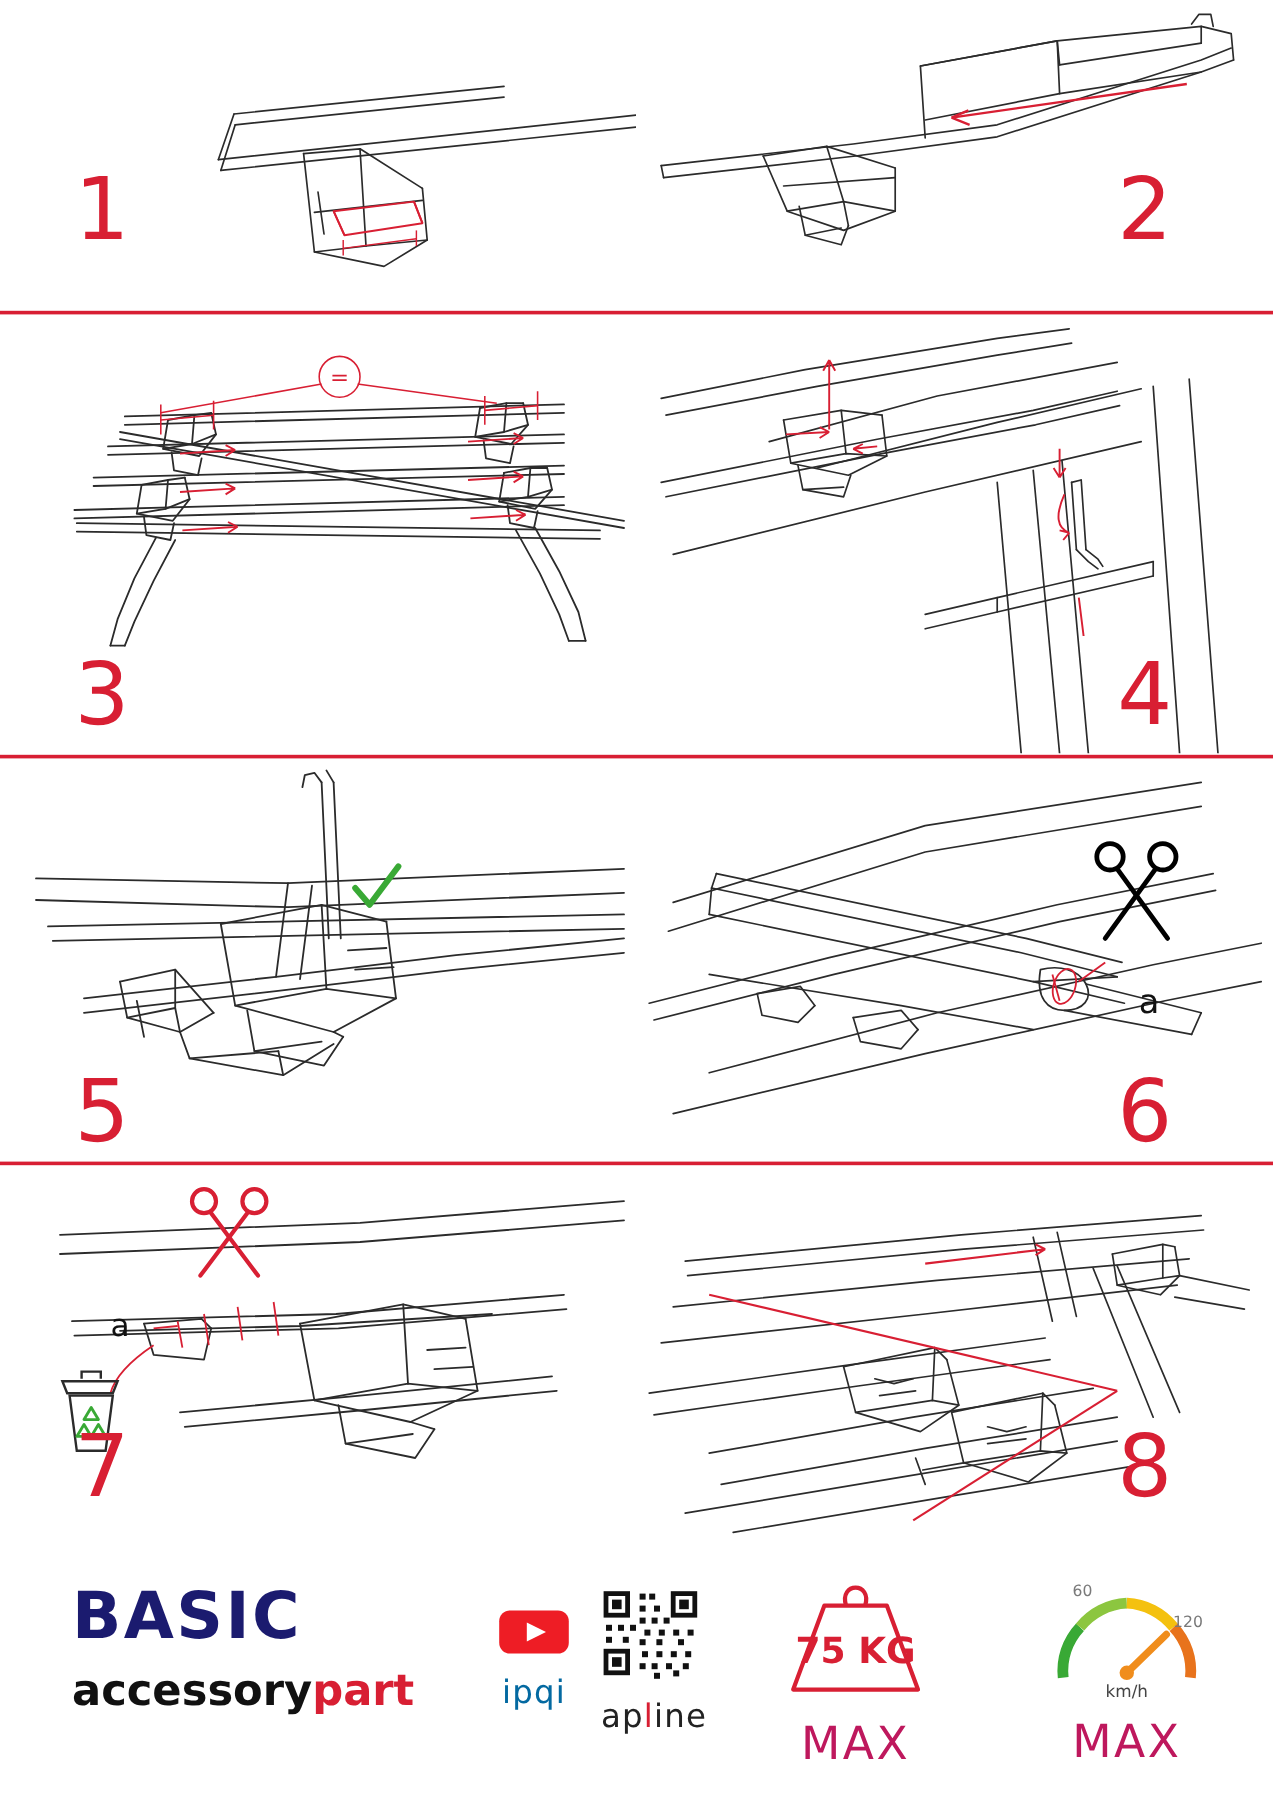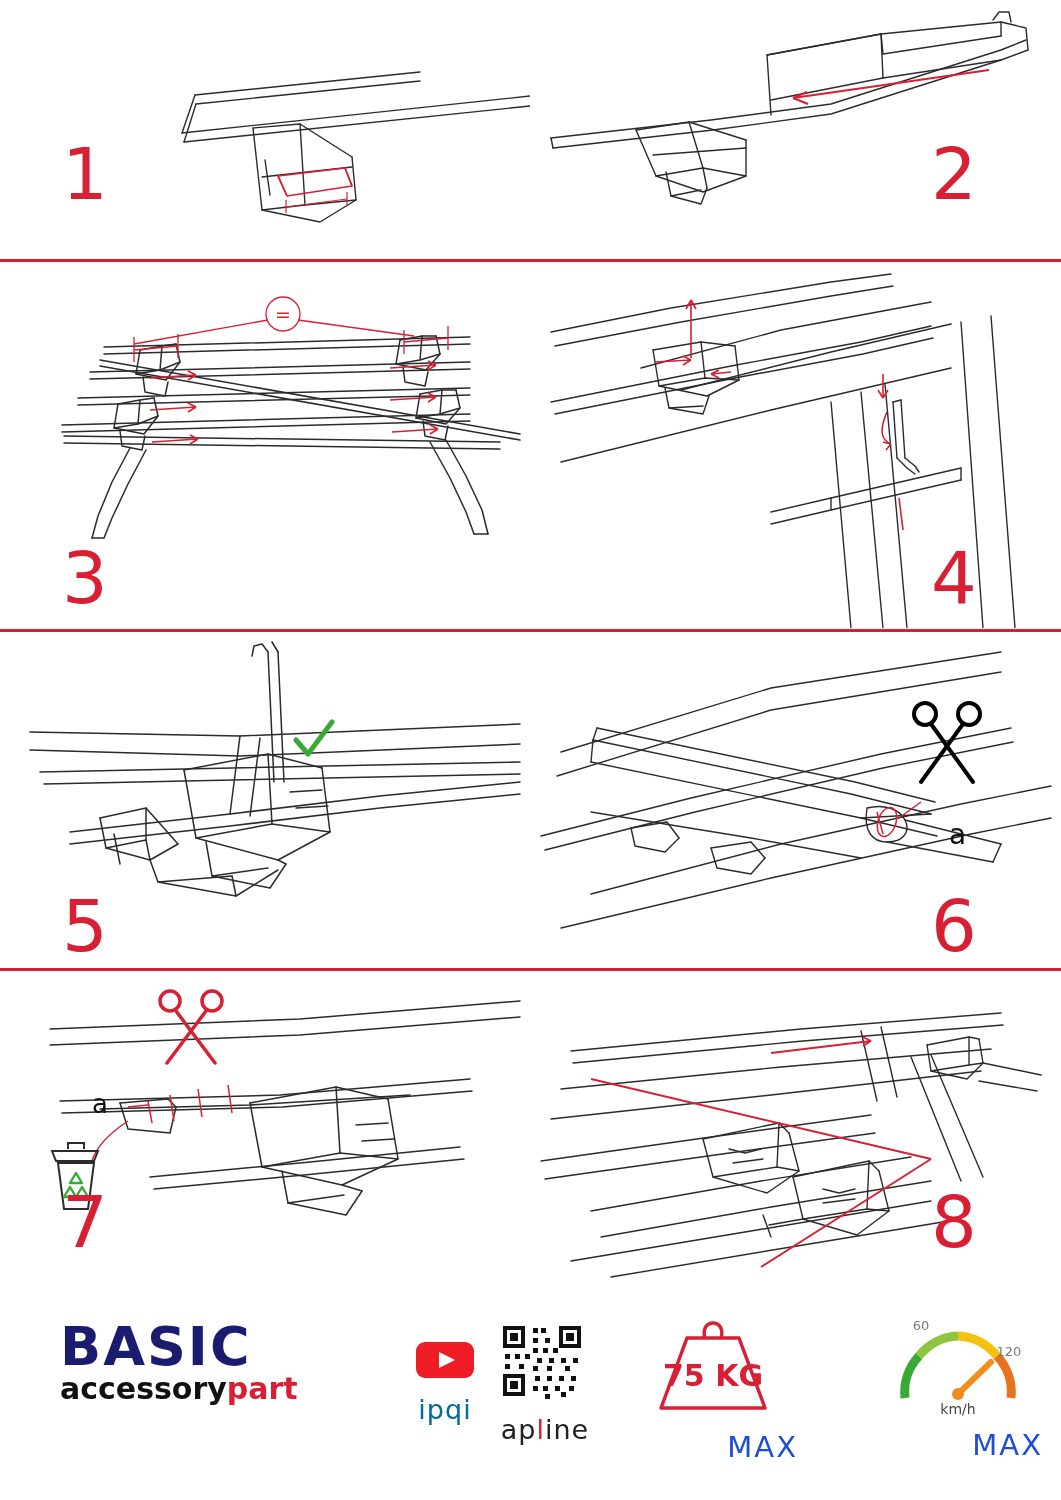--- a/index.html
+++ b/index.html
@@ -60,22 +60,23 @@
   }
   .brand-basic {
     font-family: "DejaVu Sans", sans-serif;
     font-size: 54px;
     letter-spacing: 2px;
     color: #1b1b6f;
     font-weight: 700;
     line-height: 1;
   }
   .brand-accessory {
+    margin-top: 18px;
     font-family: "DejaVu Sans", sans-serif;
-    font-size: 30px;
+    font-size: 36px;
     font-weight: 700;
     color: #111111;
     line-height: 1;
   }
   .brand-accessory .red { color: #d81f33; }
 
   .logo-item {
     position: absolute;
     text-align: center;
   }
@@ -87,24 +88,24 @@
     letter-spacing: 1px;
   }
   .cap-mdak { color: #111111; font-weight: 500; }
   .cap-mdak .red { color: #d81f33; }
   .cap-ipqi { color: #0369a1; font-weight: 400; }
   .cap-apline { color: #222222; }
   .cap-apline .red { color: #d81f33; }
 
   .maxlabel {
     font-family: "DejaVu Sans", sans-serif;
-    font-size: 29px;
-    color: #1d4ed8;
+    font-size: 38px;
+    color: #be185d;
     letter-spacing: 2px;
-    text-align: right;
+    text-align: center;
     margin-top: 6px;
   }
   .weight-text {
     fill: #d81f33;
     font-family: "DejaVu Sans", sans-serif;
     font-size: 30px;
     font-weight: 700;
   }
 </style>
 </head>
@@ -550,21 +551,21 @@
 
     <div class="logo-item" style="left:628px;top:20px;width:170px;">
       <svg width="140" height="110" viewBox="0 0 140 110">
         <path d="M44 28 L96 28 L122 98 L18 98 Z" fill="none" stroke="#d81f33" stroke-width="3.5" stroke-linejoin="round"></path>
         <path d="M62 28 C 56 8, 84 8, 78 28" fill="none" stroke="#d81f33" stroke-width="3.5"></path>
         <text x="70" y="76" text-anchor="middle" class="weight-text">75 KG</text>
       </svg>
       <div class="maxlabel">MAX</div>
     </div>
 
-    <div class="logo-item" style="left:873px;top:16px;width:170px;">
+    <div class="logo-item" style="left:854px;top:16px;width:170px;">
       <svg width="150" height="112" viewBox="0 0 150 112">
         <g fill="none" stroke-width="9" stroke-linecap="butt">
           <path d="M22 92 A 53 53 0 0 1 36 50" stroke="#39a935"></path>
           <path d="M36 50 A 53 53 0 0 1 75 30" stroke="#8cc63f"></path>
           <path d="M75 30 A 53 53 0 0 1 114 50" stroke="#f4c10f"></path>
           <path d="M114 50 A 53 53 0 0 1 128 92" stroke="#e8731c"></path>
         </g>
         <path d="M75 88 L108 56" stroke="#f08d1c" stroke-width="6" stroke-linecap="round" fill="none"></path>
         <circle cx="75" cy="88" r="6" fill="#f08d1c"></circle>
         <text x="38" y="24" text-anchor="middle" font-family="DejaVu Sans, sans-serif" font-size="13" fill="#7a7a7a">60</text>

